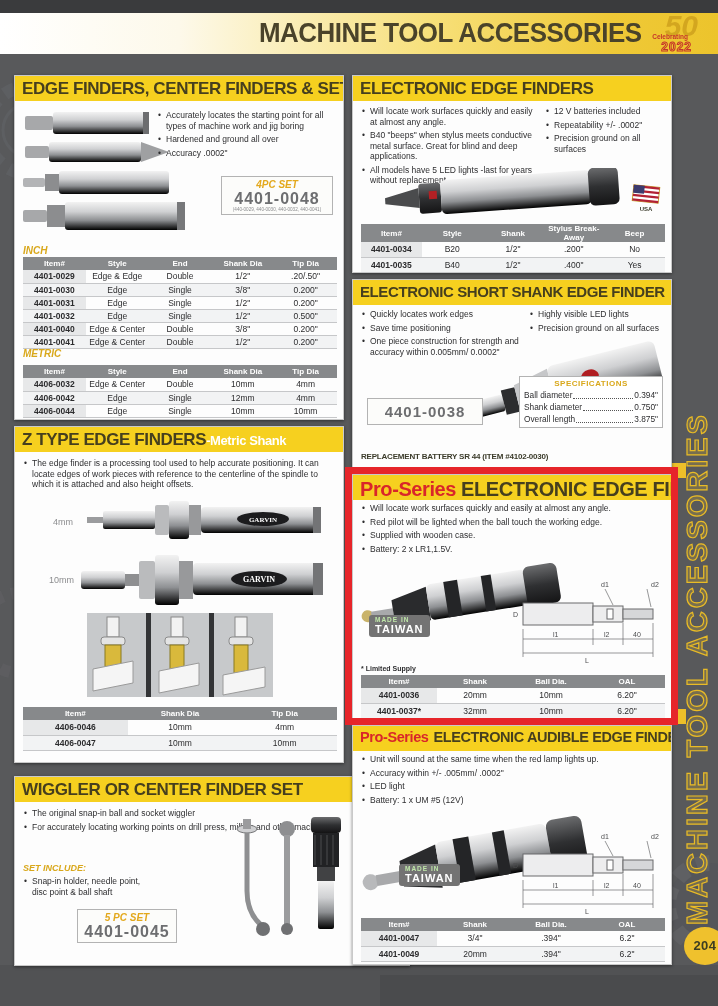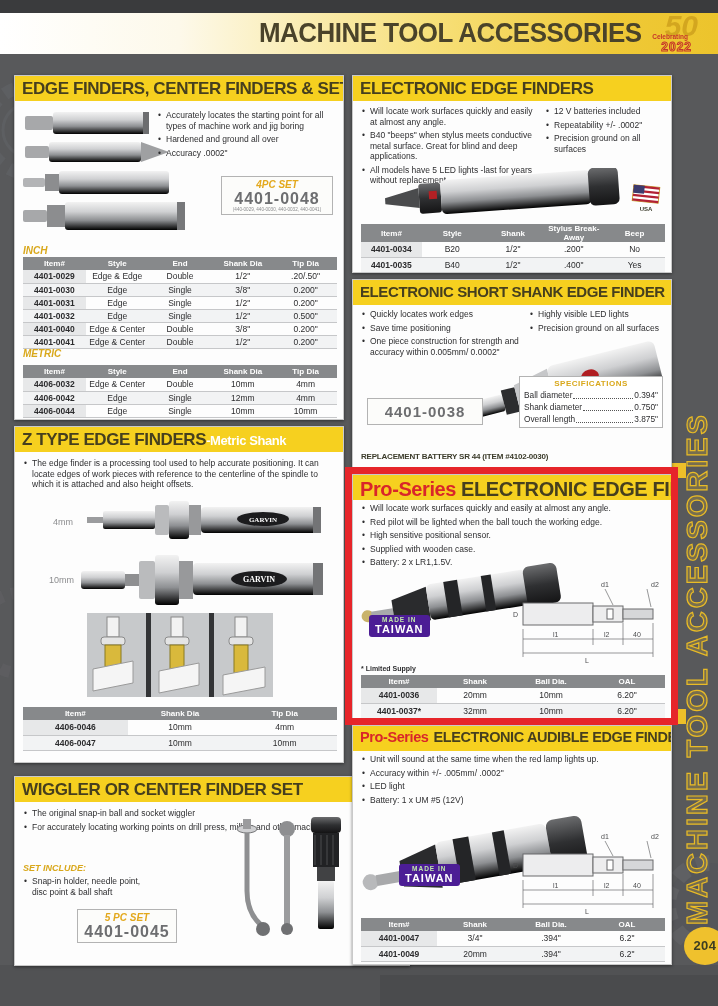--- a/index.html
+++ b/index.html
@@ -60,21 +60,21 @@
   .item-box .set-name { display:block; color:#e3a81c; font-weight:bold; font-style:italic; font-size:10px; }
   .item-box .set-code { display:block; color:#6d6e70; font-weight:bold; font-size:16px; letter-spacing:1px; line-height:17px;}
   .item-box .set-contents { display:block; color:#8a8b8d; font-size:4.6px; letter-spacing:0; }
   table.cat { border-collapse:collapse; width:100%; table-layout:fixed; font-size:8.5px; }
   table.cat th { background:#87898b; color:#fff; font-weight:bold; font-size:8px; height:13px; padding:0; }
   table.cat td { text-align:center; height:13px; padding:0; border-bottom:1px solid #c6c7c9; color:#2c2c2e; }
   table.cat tr:nth-child(even) td { background:#f2f3f4; }
   table.cat td:first-child { font-weight:bold; background:#e7e8e9; }
   table.cat.tall td { height:15px; }
   .abs { position:absolute; }
-  .made-in { background:#4c1d95; border-radius:3px; text-align:center; padding:2px 6px; line-height:1; }
+  .made-in { background:#737373; border-radius:3px; text-align:left; padding:2px 6px; line-height:1; }
   .made-in .l1 { display:block; font-size:6.5px; font-weight:bold; color:#bfe7a9; letter-spacing:1px; }
   .made-in .l2 { display:block; font-size:11px; font-weight:bold; color:#ffffff; letter-spacing:1px; }
   .spec-box { border:1px solid #b3b3b3; background:#fff; padding:2px 4px; }
   .spec-title { text-align:center; color:#d9a81c; font-weight:bold; font-size:8px; margin-bottom:1px; letter-spacing:.5px;}
   .spec-row { display:flex; font-size:8.3px; color:#2e2e30; line-height:12px; }
   .spec-fill { flex:1; border-bottom:1.5px dotted #555; margin:0 1px 2.5px; }
   .tiny-note { font-size:7px; font-weight:bold; color:#2e2e30; }
   .battery-note { font-size:8px; font-weight:bold; color:#3b3b2a; letter-spacing:-0.2px; }
   #red-highlight {
     position:absolute; left:345px; top:454px; width:333px; height:258px;
@@ -486,21 +486,20 @@
     <div class="battery-note abs" style="left:8px;top:172px">REPLACEMENT BATTERY SR 44 (ITEM #4102-0030)</div>
   </div>
 
   <div class="panel" style="left:352px;top:461px;width:320px;height:245px">
     <div class="phead" style="font-size:20px">
       <span class="red">Pro-Series</span><span>ELECTRONIC EDGE FINDERS</span>
     </div>
     <ul class="bullets abs" style="left:8px;top:28px;width:306px">
         <li>Will locate work surfaces quickly and easily at almost any angle.</li>
         <li>Red pilot will be lighted when the ball touch the working edge.</li>
-        <li>High sensitive positional sensor.</li>
         <li>Supplied with wooden case.</li>
         <li>Battery: 2 x LR1,1.5V.</li>
       </ul>
 
     <svg class="abs" style="left:0px;top:78px" width="220" height="78">
       <g transform="rotate(-9 110 39)">
         <circle cx="12" cy="48" r="6" fill="#c9b36a"></circle>
           <rect x="16" y="44" width="22" height="8" fill="#a8a9ab"></rect>
         <polygon points="38,36 74,28 74,62 38,56" fill="#2a2b2d"></polygon>
         <rect x="74" y="26" width="100" height="36" rx="5" fill="url(#gmet)"></rect>

